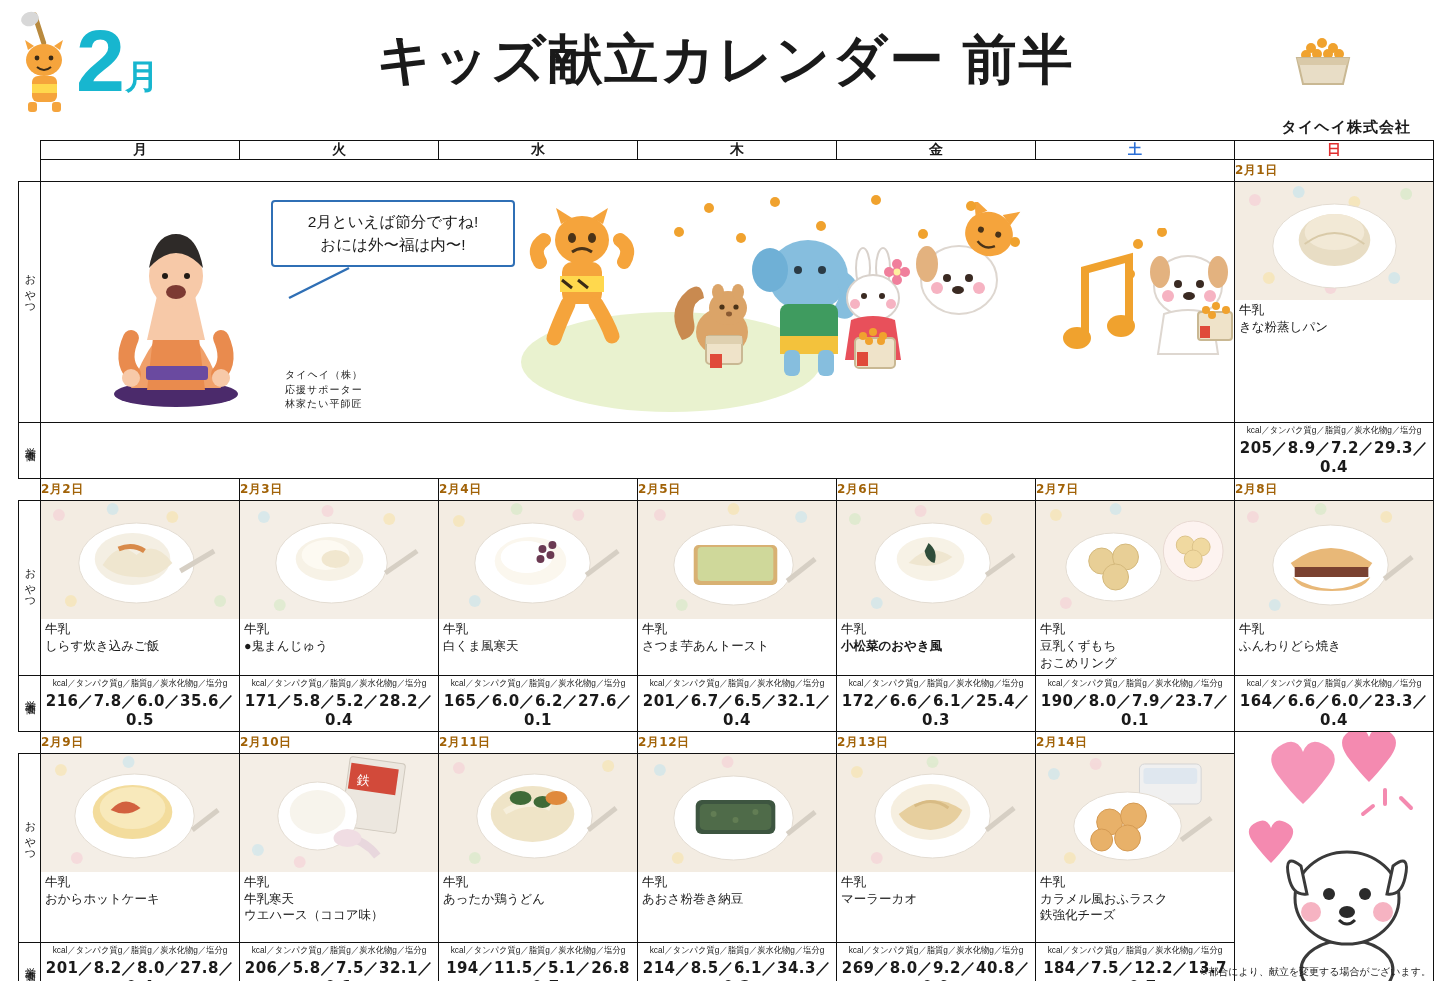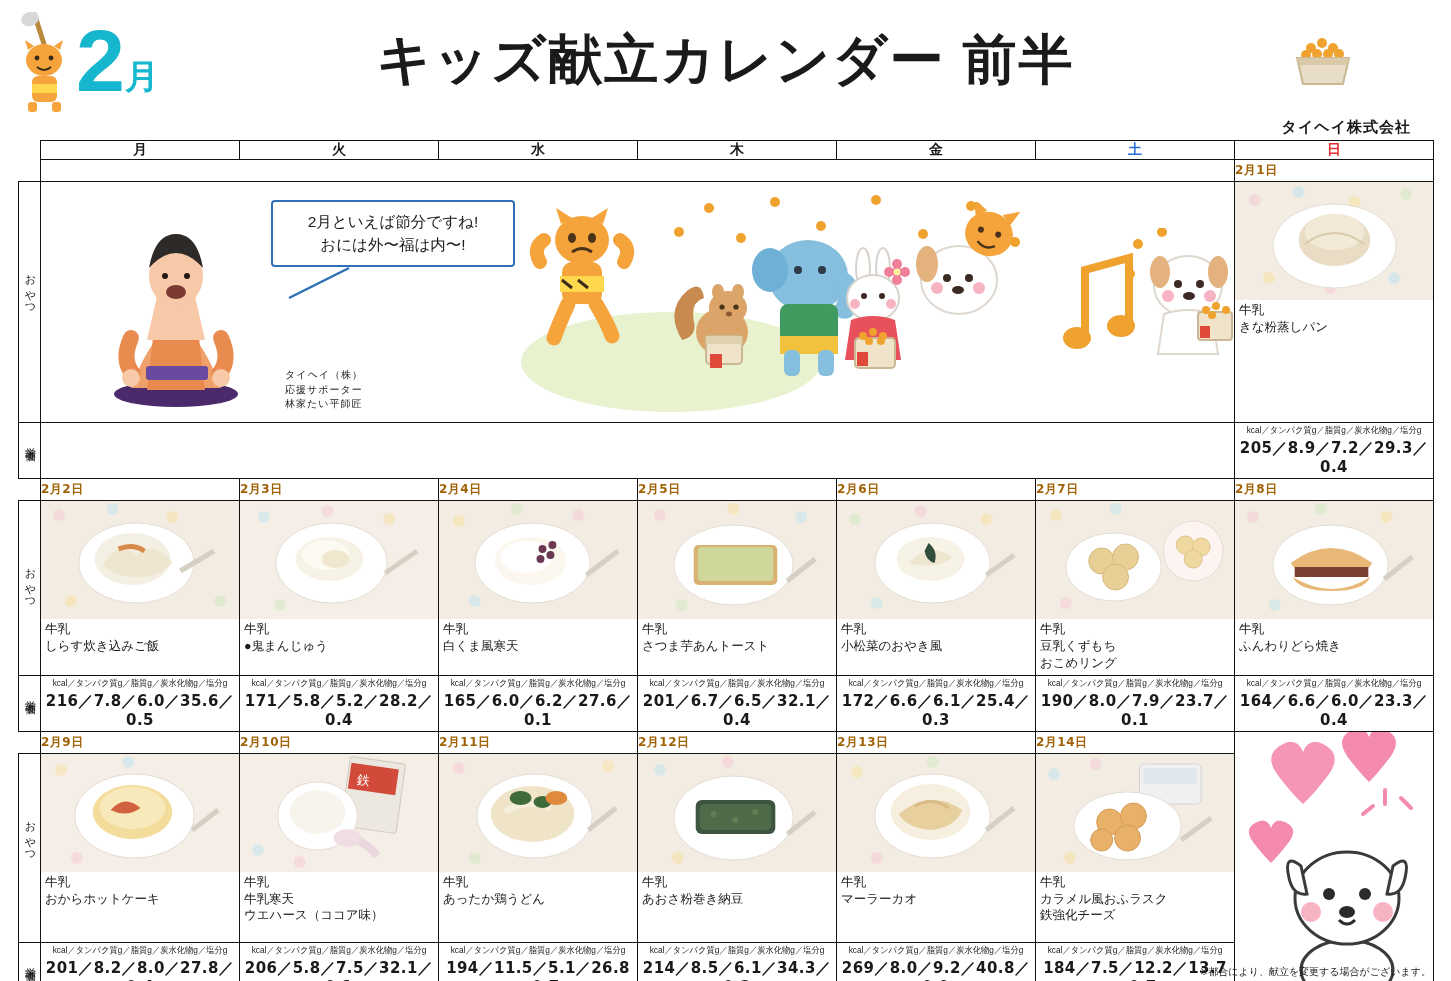--- a/index.html
+++ b/index.html
@@ -533,21 +533,21 @@
                   </g>
               <ellipse cx="96" cy="62" rx="58" ry="40" fill="#ffffff" stroke="#e3dcd2"></ellipse>
               <ellipse cx="94" cy="58" rx="34" ry="22" fill="#f7f2e6"></ellipse>
               <path d="M72 62 q20 -22 44 -6 q-18 14 -44 6z" fill="#efe6d0"></path>
               <path d="M92 42 q10 8 6 20 q-8 -2 -10 -12z" fill="#2f4d3a"></path>
               <path d="M150 74 l28 -20" stroke="#d6cfc4" stroke-width="5"></path>
             </svg>
           </div>
           <div class="menu">
             <div>牛乳</div>
-            <div style="white-space:pre-line;">小松菜のおやき風</div>
+            <div style="white-space:pre-line;font-weight:bold;">小松菜のおやき風</div>
           </div>
         </td>
 
         <td>
           <div class="photo">
             <svg width="100%" height="118" viewBox="0 0 199 118" preserveAspectRatio="none">
               <rect width="199" height="118" fill="#f3ece2"></rect>
               <g opacity="0.5">
                     <circle cx="20" cy="14" r="6" fill="#f8e2a0"></circle>
                     <circle cx="80" cy="8" r="6" fill="#bfe3ef"></circle>

